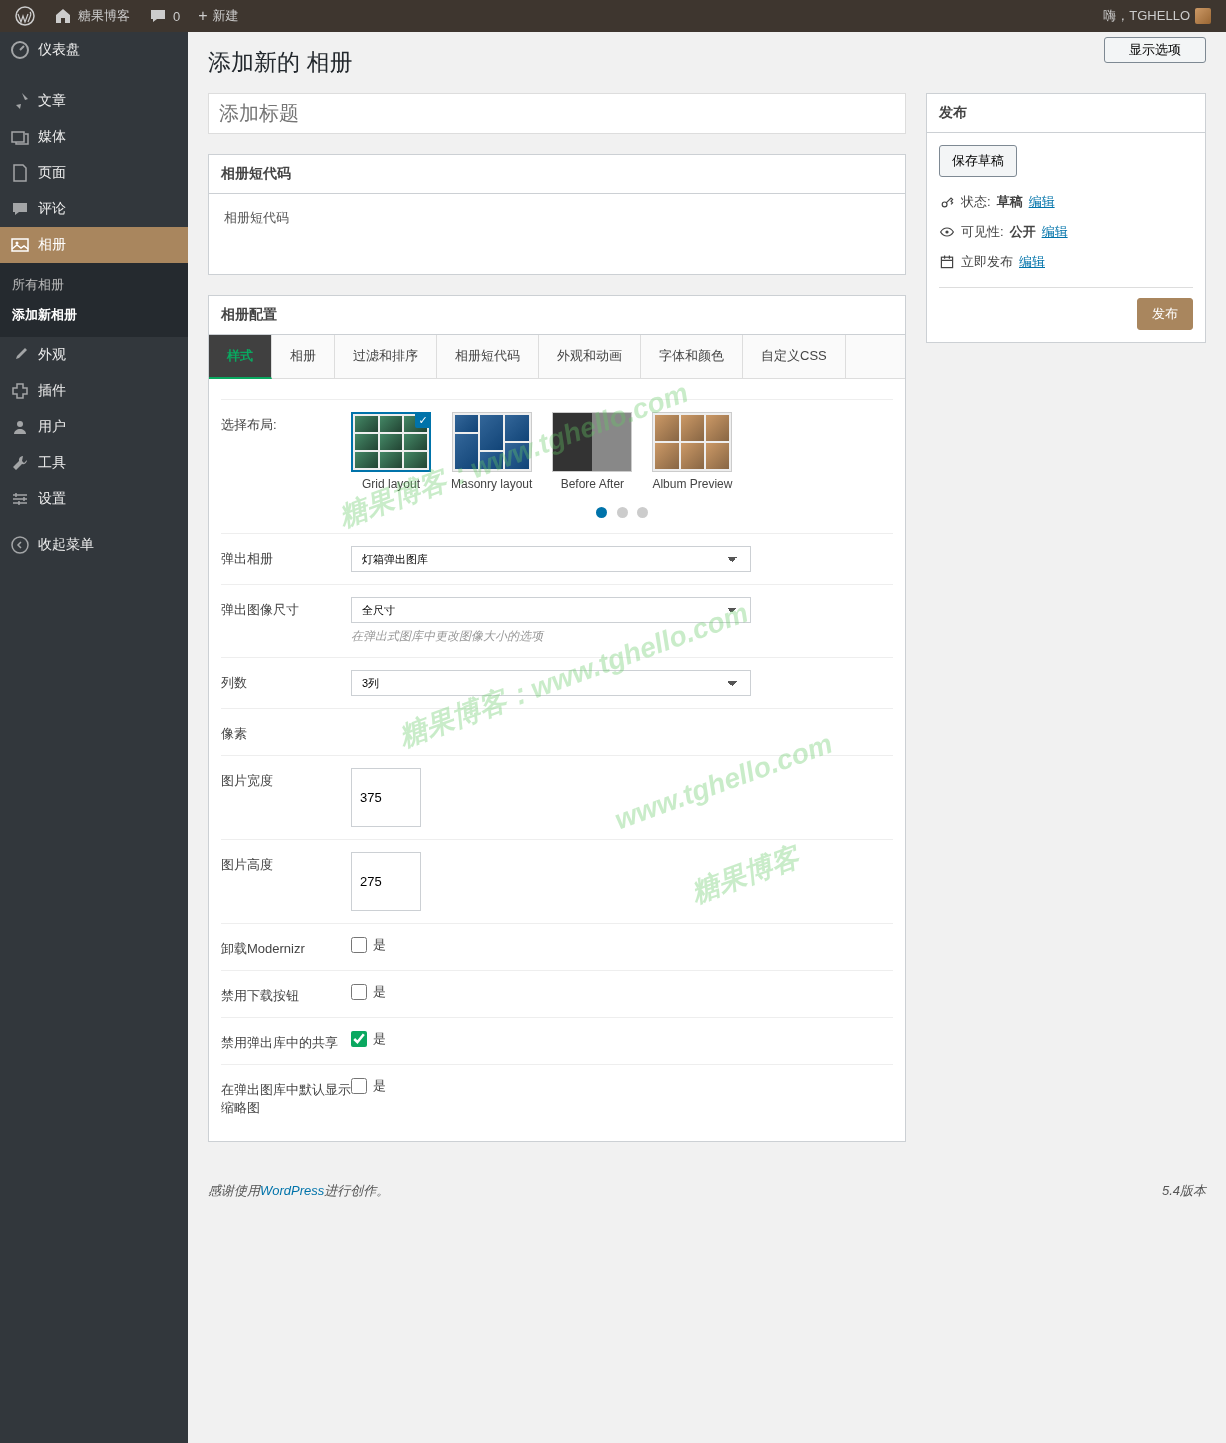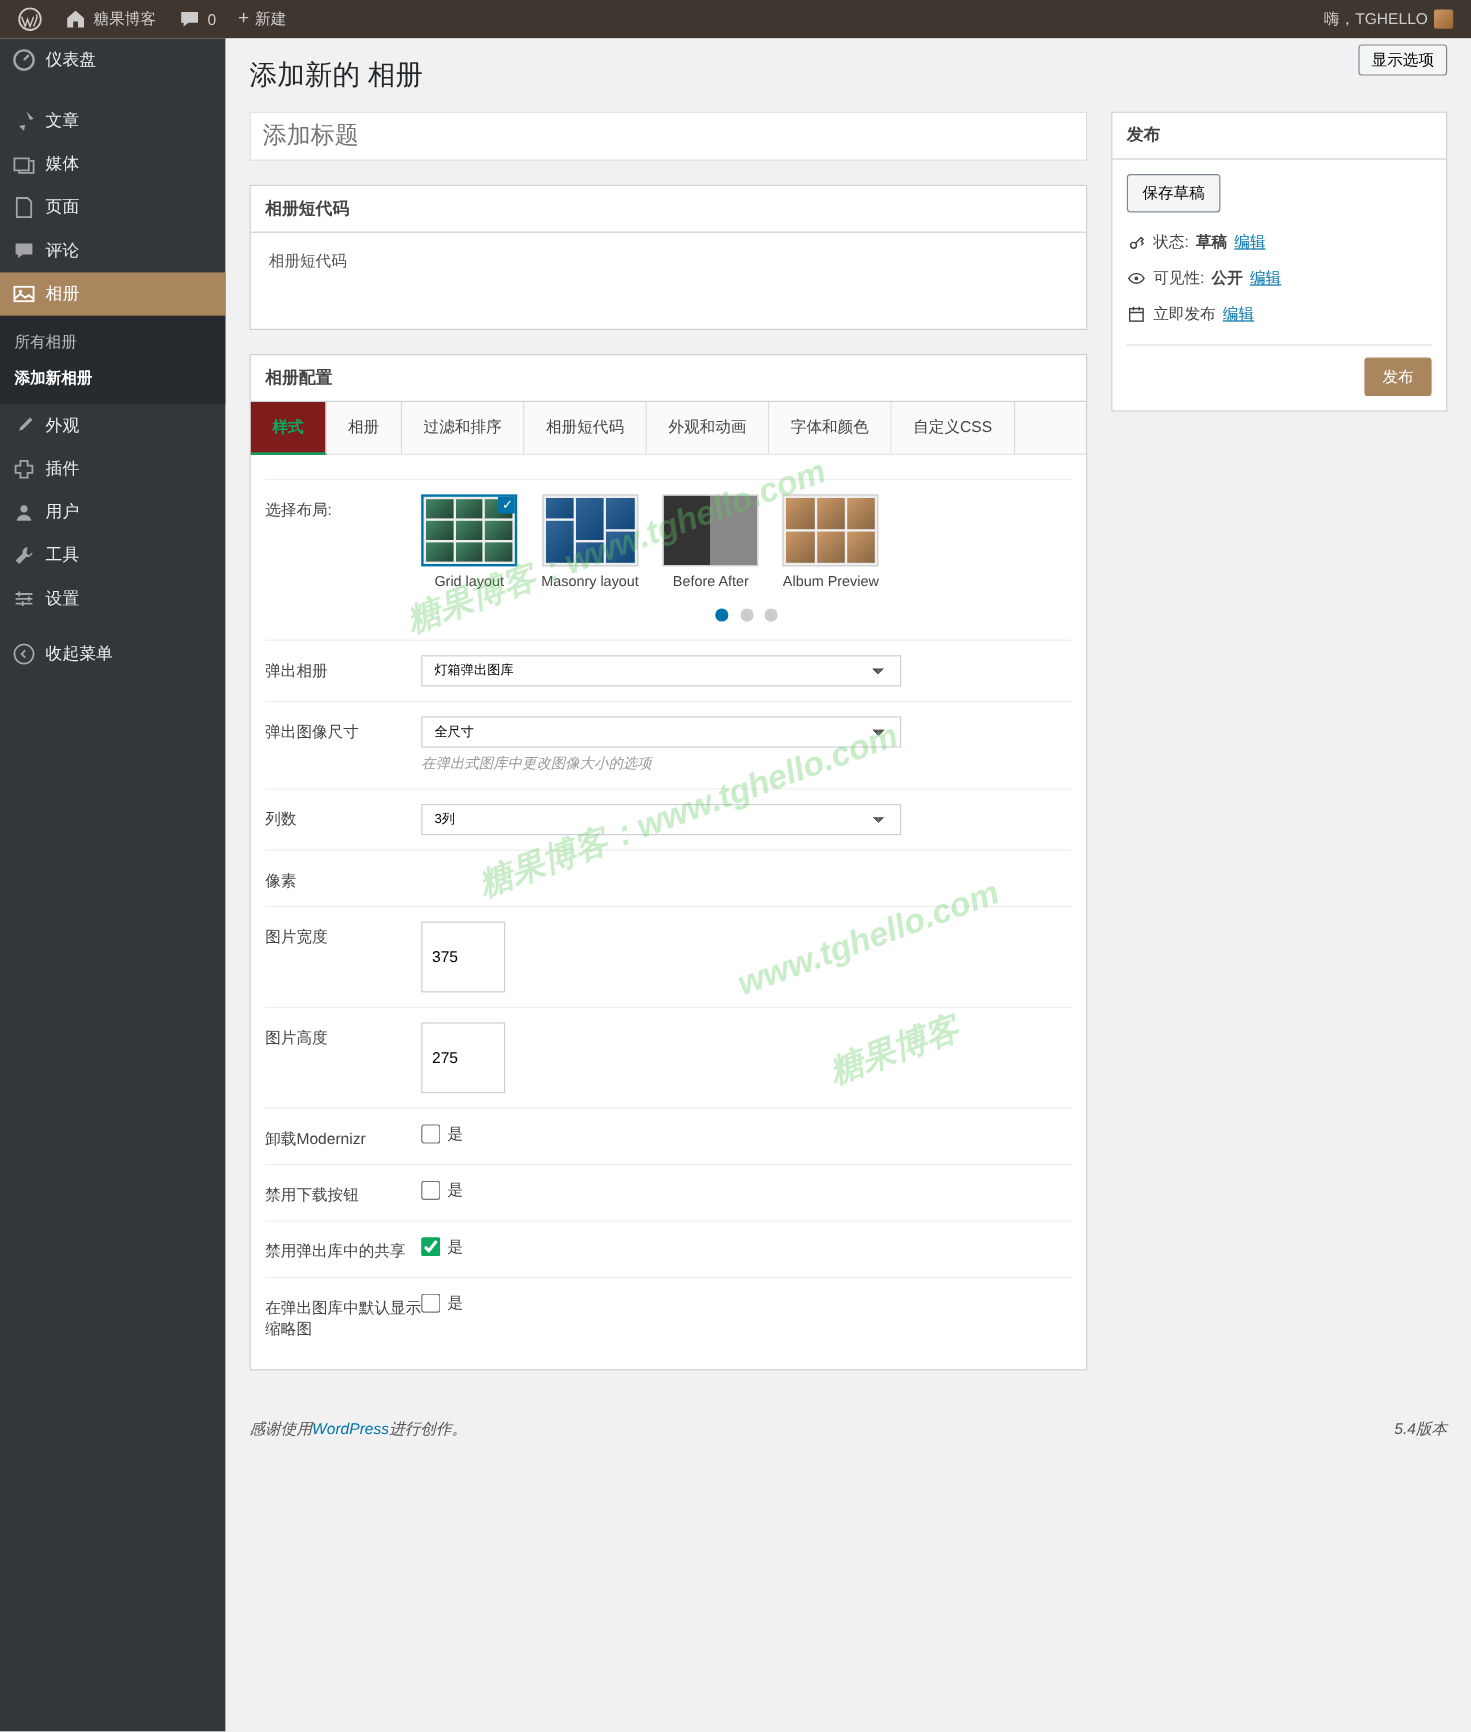--- a/index.html
+++ b/index.html
@@ -28,24 +28,24 @@
 .postbox{background:#fff;border:1px solid #ccd0d4;margin-top:20px}
 .postbox-header{border-bottom:1px solid #ccd0d4;padding:10px 12px;font-size:14px;font-weight:600}
 .postbox-body{padding:12px}
 .shortcode-body{padding:15px;min-height:80px;color:#555}
 .pub-row{display:flex;align-items:center;gap:6px;padding:6px 0;font-size:13px}
 .pub-icon{width:16px;height:16px;fill:#82878c}
 .pub-link{color:#0073aa;text-decoration:underline;cursor:pointer}
 .pub-actions{display:flex;justify-content:space-between;align-items:center;border-top:1px solid #ddd;margin-top:10px;padding-top:10px}
 .btn{padding:6px 12px;border:1px solid #7e8993;background:#f3f5f6;border-radius:3px;cursor:pointer;font-size:13px}
 .btn-primary{background:#a9865e;border-color:#a9865e;color:#fff;padding:6px 14px}
-.top-btn{border:1px solid #7e8993;background:#f3f5f6;padding:3px 10px;font-size:13px;border-radius:3px;margin-bottom:15px;float:right;margin-top:-5px}
+.top-btn{border:1px solid #7e8993;background:#f3f5f6;padding:3px 24px;font-size:13px;border-radius:3px;margin-bottom:15px;float:right;margin-top:-5px}
 .tabs{display:flex;border-bottom:1px solid #ddd;margin:-12px -12px 20px;background:#fafafa}
 .tab{padding:12px 18px;font-size:13px;cursor:pointer;border-right:1px solid #ddd;background:#fafafa}
-.tab.active{background:#7f1d1d;color:#0aa860;font-weight:600;border-bottom:2px solid #0aa860;margin-bottom:-1px}
+.tab.active{background:#404040;color:#0aa860;font-weight:600;border-bottom:2px solid #0aa860;margin-bottom:-1px}
 .form-row{display:flex;padding:12px 0;border-top:1px solid #eee}
 .form-row:first-of-type{border-top:none}
 .form-label{width:130px;font-size:13px;padding-top:4px}
 .form-field{flex:1}
 .layout-opts{display:flex;gap:20px;flex-wrap:wrap}
 .layout-opt{text-align:center;font-size:12px;cursor:pointer;position:relative}
 .thumb{width:80px;height:60px;border:1px solid #ccc;background:#eee;margin:0 auto 5px;position:relative;overflow:hidden}
 .layout-opt.selected .thumb{border:2px solid #0073aa}
 .check{position:absolute;top:-2px;right:-2px;width:16px;height:16px;background:#0073aa;color:#fff;font-size:11px;display:flex;align-items:center;justify-content:center;border-radius:2px}
 .grid-cells{display:grid;grid-template-columns:repeat(3,1fr);gap:2px;width:100%;height:100%;padding:2px}

